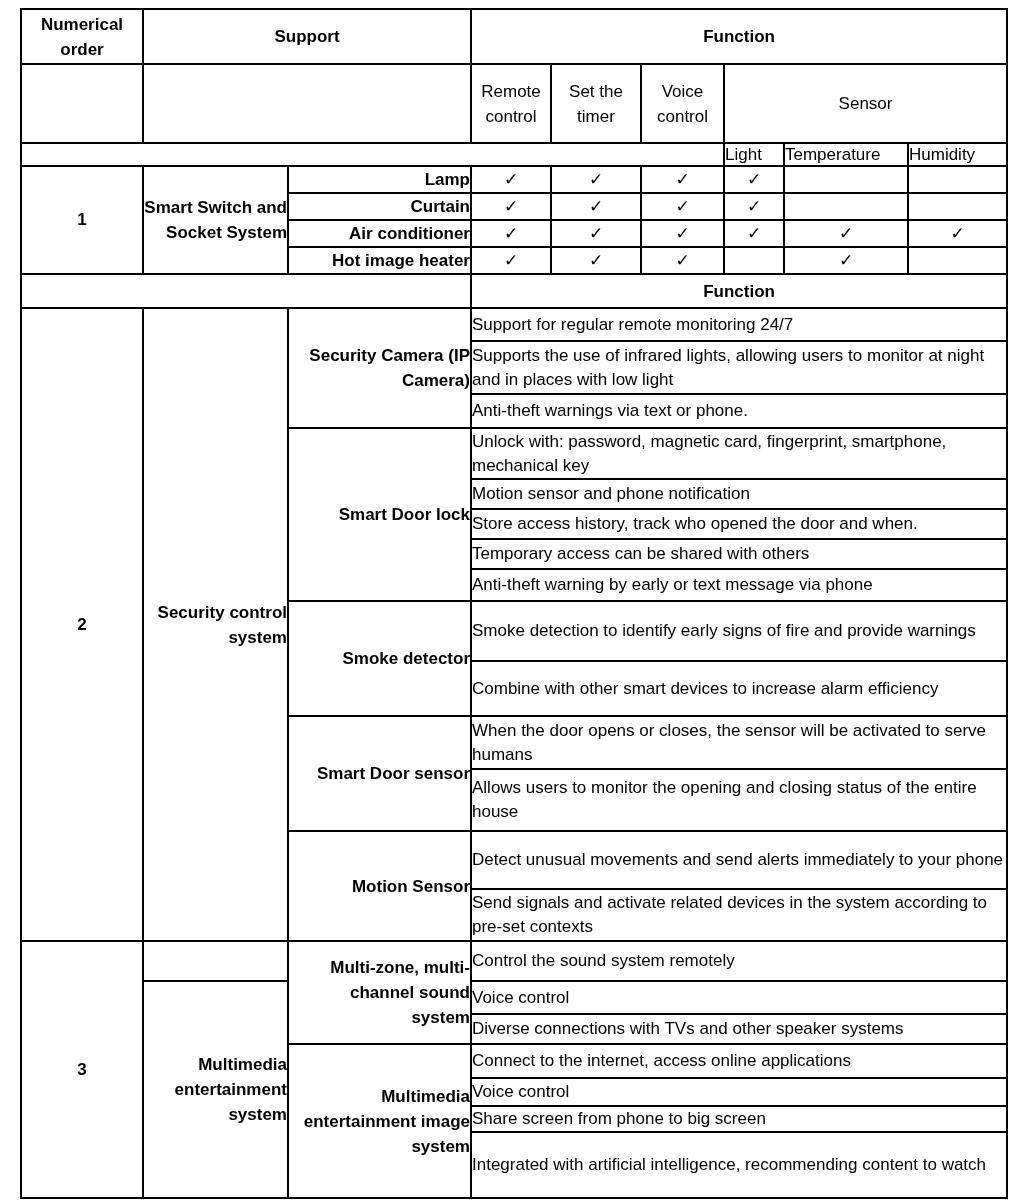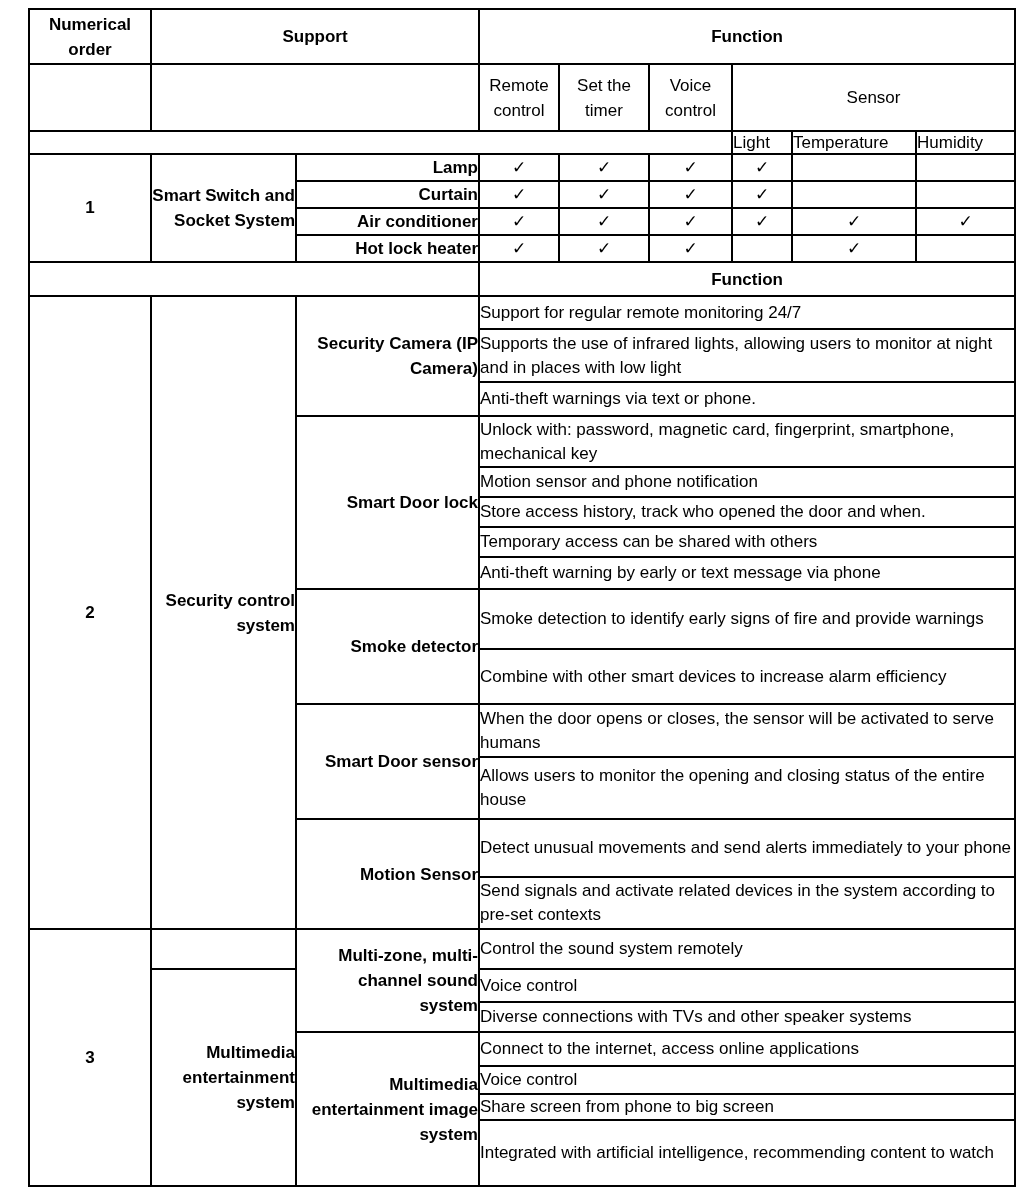--- a/index.html
+++ b/index.html
@@ -13,21 +13,21 @@
   }
   .page {
     position: relative;
     width: 1025px;
     height: 1200px;
     background: #ffffff;
     overflow: hidden;
   }
   table.smart-table {
     position: absolute;
-    left: 28px;
+    left: 20px;
     top: 8px;
     width: 986px;
     border-collapse: collapse;
     table-layout: fixed;
   }
   table.smart-table td {
     border: 2px solid #000000;
     padding: 0;
     font-size: 17px;
     vertical-align: middle;
@@ -104,21 +104,21 @@
       <col style="width:99px">
     </colgroup>
 
     <tbody>
         <tr style="height:55px">
       <td class="hb">Numerical order</td>
       <td class="hb" colspan="2">Support</td>
       <td class="hb" colspan="6">Function</td>
     </tr>
 
-    <tr style="height:67px">
+    <tr style="height:79px">
       <td></td>
       <td colspan="2"></td>
       <td class="hr">Remote control</td>
       <td class="hr">Set the timer</td>
       <td class="hr">Voice control</td>
       <td class="hr" colspan="3">Sensor</td>
     </tr>
 
     <tr style="height:23px">
       <td colspan="6"></td>
@@ -150,21 +150,21 @@
     <tr style="height:26px">
       <td class="dev">Air conditioner</td>
       <td class="chk">✓</td>
       <td class="chk">✓</td>
       <td class="chk">✓</td>
       <td class="chk">✓</td>
       <td class="chk">✓</td>
       <td class="chk">✓</td>
     </tr>
     <tr style="height:25px">
-      <td class="dev">Hot lock heater</td>
+      <td class="dev">Hot image heater</td>
       <td class="chk">✓</td>
       <td class="chk">✓</td>
       <td class="chk">✓</td>
       <td class="chk"></td>
       <td class="chk">✓</td>
       <td class="chk"></td>
     </tr>
 
     <tr style="height:34px">
       <td colspan="3"></td>

